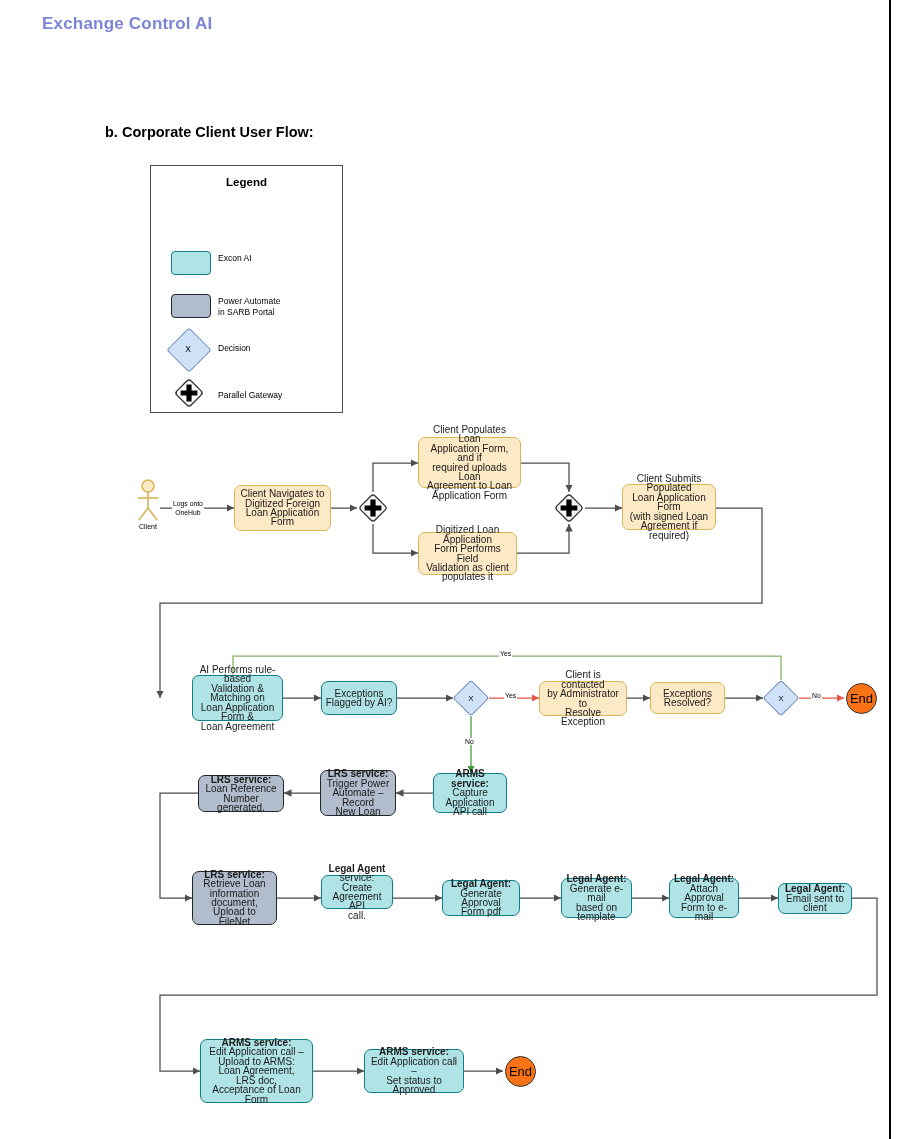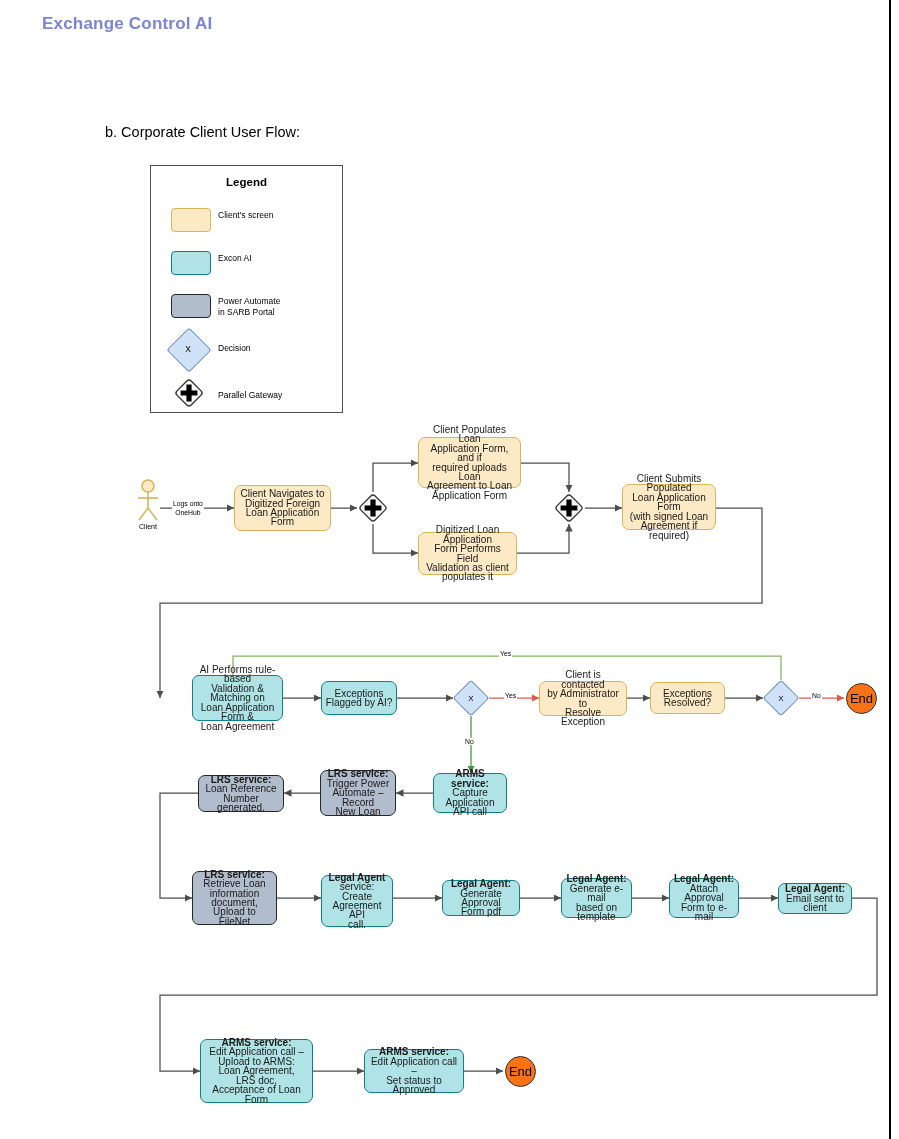--- a/index.html
+++ b/index.html
@@ -37,20 +37,21 @@
     font-weight: bold;
     color: #7b84d6;
     letter-spacing: 0.2px;
   }
   #section-title {
     position: absolute;
     left: 93px;
     top: 124px;
     font-size: 14.5px;
     color: #000000;
+    font-weight: bold;
   }
 
   
   #legend {
     position: absolute;
     left: 138px;
     top: 165px;
     width: 193px;
     height: 248px;
     border: 1.6px solid #4d4d4d;
@@ -193,24 +194,20 @@
 <div id="page">
 
   <div id="page-border-right"></div>
 
   <div id="doc-title">Exchange Control AI</div>
   <div id="section-title">b. Corporate Client User Flow:</div>
 
   <div id="legend">
     <div id="legend-title">Legend</div>
 
-    <div class="legend-row" style="top:42px">
-      <div class="legend-swatch sw-client"></div>
-      <div class="legend-label">Client's screen</div>
-    </div>
 
     <div class="legend-row" style="top:85px">
       <div class="legend-swatch sw-excon"></div>
       <div class="legend-label">Excon AI</div>
     </div>
 
     <div class="legend-row" style="top:128px">
       <div class="legend-swatch sw-power"></div>
       <div class="legend-label">Power Automate
 in SARB Portal</div>
@@ -412,21 +409,21 @@
     </div>
 
     <div class="node n-power" style="left:180px;top:871px;width:85px;height:54px;">
       <span><b>LRS service:</b>
 Retrieve Loan
 information
 document, Upload to
 FileNet</span>
     </div>
 
-    <div class="node n-excon" style="left:309px;top:875px;width:72px;height:52px;">
+    <div class="node n-excon" style="left:309px;top:875px;width:72px;height:34px;">
       <span><b>Legal Agent</b>
 service: Create
 Agreement API
 call.</span>
     </div>
 
     <div class="node n-excon" style="left:430px;top:880px;width:78px;height:36px;">
       <span><b>Legal Agent:</b>
 Generate Approval
 Form pdf</span>

